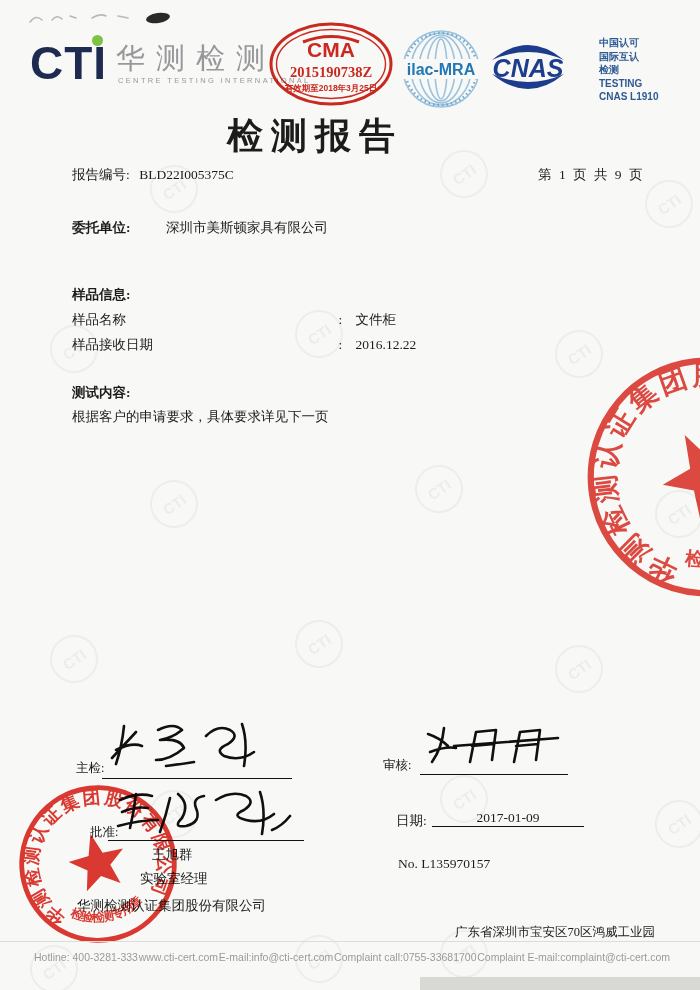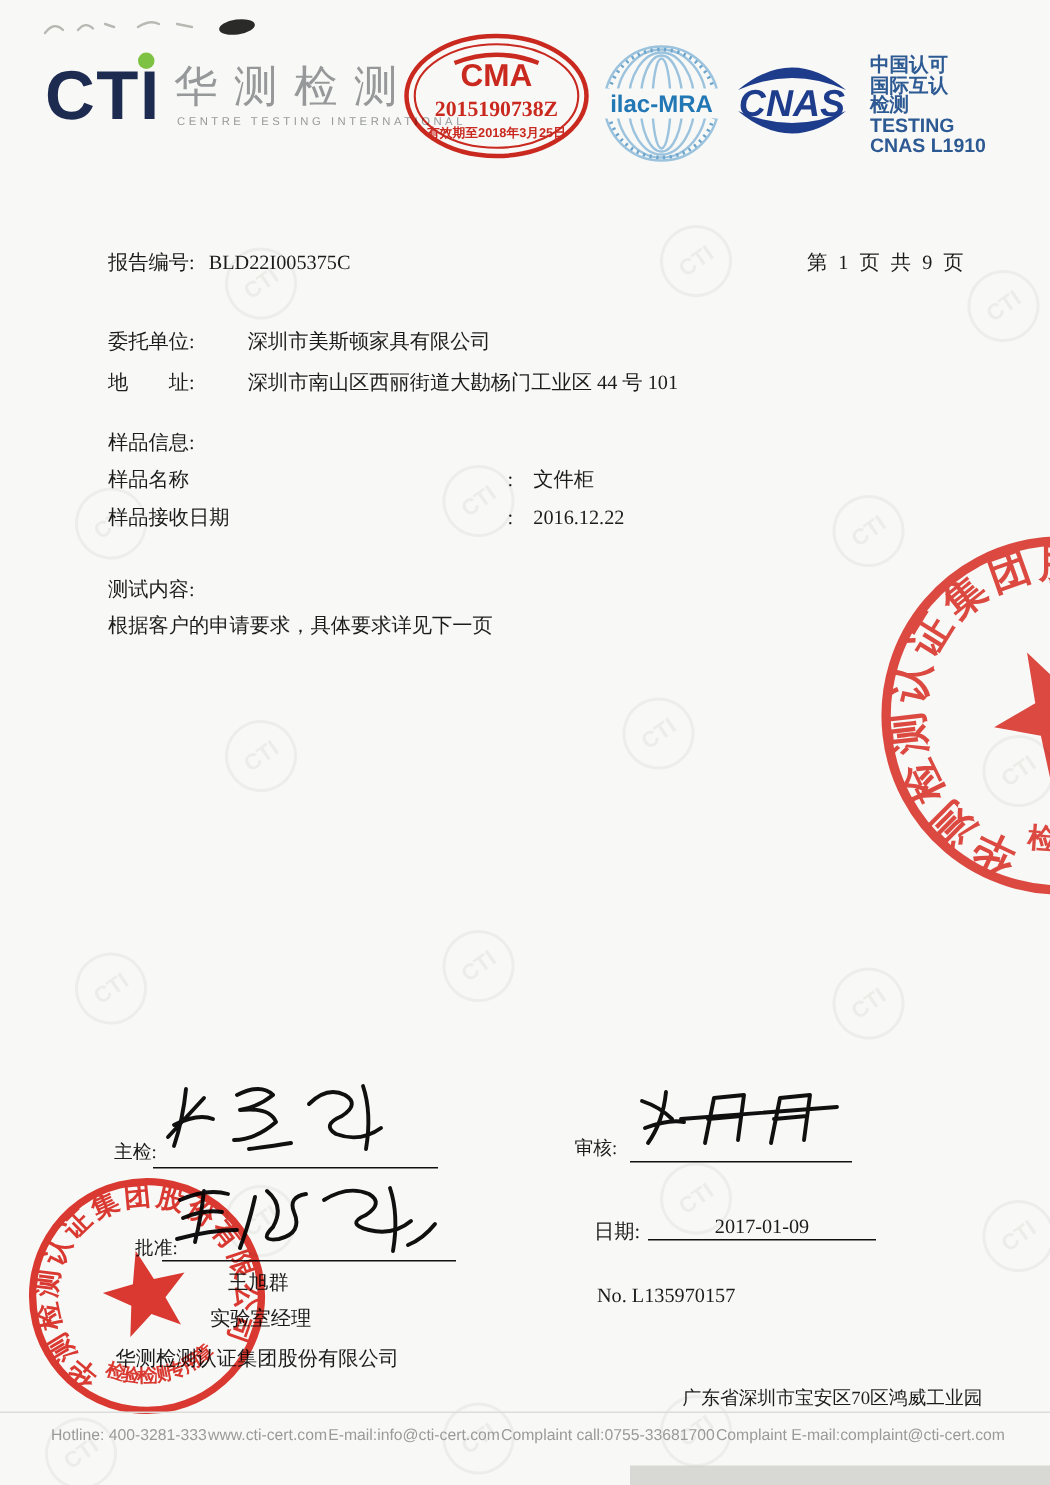--- a/index.html
+++ b/index.html
@@ -10,26 +10,26 @@
   }
   .abs{position:absolute;}
   
   .cti-word{font-family:"Liberation Sans","DejaVu Sans",sans-serif;font-weight:bold;
     font-size:46px;color:#1d2b50;letter-spacing:1px;line-height:1;}
   .green-dot{width:11px;height:11px;border-radius:50%;background:#7dc242;}
   .cn-name{font-family:"Liberation Sans","DejaVu Sans",sans-serif;font-size:29px;
     color:#96989a;letter-spacing:11px;line-height:1;white-space:nowrap;}
   .en-name{font-family:"Liberation Sans","DejaVu Sans",sans-serif;font-size:7.5px;
     color:#96989a;letter-spacing:2.35px;white-space:nowrap;}
-  .accred{font-family:"Liberation Sans","DejaVu Sans",sans-serif;font-size:13px;
-    font-weight:bold;color:#2e5a94;line-height:13.5px;white-space:pre-line;}
+  .accred{font-family:"Liberation Sans","DejaVu Sans",sans-serif;font-size:10px;
+    font-weight:bold;color:#2e5a94;line-height:13.5px;white-space:pre-line;margin-left:19px;}
   
   .doc-title{width:630px;text-align:center;font-size:36px;font-weight:bold;letter-spacing:8px;}
   .row13{font-size:13.5px;white-space:nowrap;}
-  .lbl{font-weight:normal;}
+  .lbl{font-weight:bold;}
   
   .sigline{border-bottom:1.5px solid #111;}
   .sig path{fill:none;stroke:#101010;stroke-width:2.6;stroke-linecap:round;stroke-linejoin:round;}
   
   .stamp{mix-blend-mode:multiply;}
   
   .wm{position:absolute;width:44px;height:44px;border:2.5px solid rgba(120,120,115,.08);
     border-radius:50%;display:flex;align-items:center;justify-content:center;
     font-family:"Liberation Sans",sans-serif;font-weight:bold;font-size:15px;
     color:rgba(120,120,115,.09);transform:rotate(-35deg);}
@@ -98,34 +98,31 @@
     <path d="M6,36 Q42,66 78,36 Q42,52 6,36 Z" fill="#1e3c8c"></path>
     <text x="42" y="39" text-anchor="middle" font-family="Liberation Sans,sans-serif" font-weight="bold" font-style="italic" font-size="25" fill="#1e3c8c">CNAS</text>
   </svg>
 
   <div class="abs accred" style="left:580px;top:36px;">中国认可
 国际互认
 检测
 TESTING
 CNAS L1910</div>
 
+  <div class="abs doc-title" style="left:0;top:112px;">检测报告</div>
 
   <div class="abs row13" style="left:72px;top:166px;text-align:center;">
     <span class="lbl" style="font-weight:normal;">报告编号:</span>
     <span style="margin-left:6px;">BLD22I005375C</span>
   </div>
   <div class="abs row13" style="left:538px;top:166px;letter-spacing:2px;">第 1 页 共 9 页</div>
 
   <div class="abs row13" style="left:72px;top:219px;">
     <span class="lbl">委托单位:</span>
     <span style="margin-left:32px;">深圳市美斯顿家具有限公司</span>
-  </div>
-  <div class="abs row13" style="left:72px;top:246px;">
-    <span class="lbl">地　　址:</span>
-    <span style="margin-left:32px;">深圳市南山区西丽街道大勘杨门工业区 44 号 101</span>
   </div>
 
   <div class="abs row13 lbl" style="left:72px;top:286px;">样品信息:</div>
 
   <div class="abs row13" style="left:72px;top:311px;">
     <span style="display:inline-block;width:263px;">样品名称</span>
     <span>:</span>
     <span style="margin-left:10px;">文件柜</span>
   </div>
   <div class="abs row13" style="left:72px;top:336px;">

